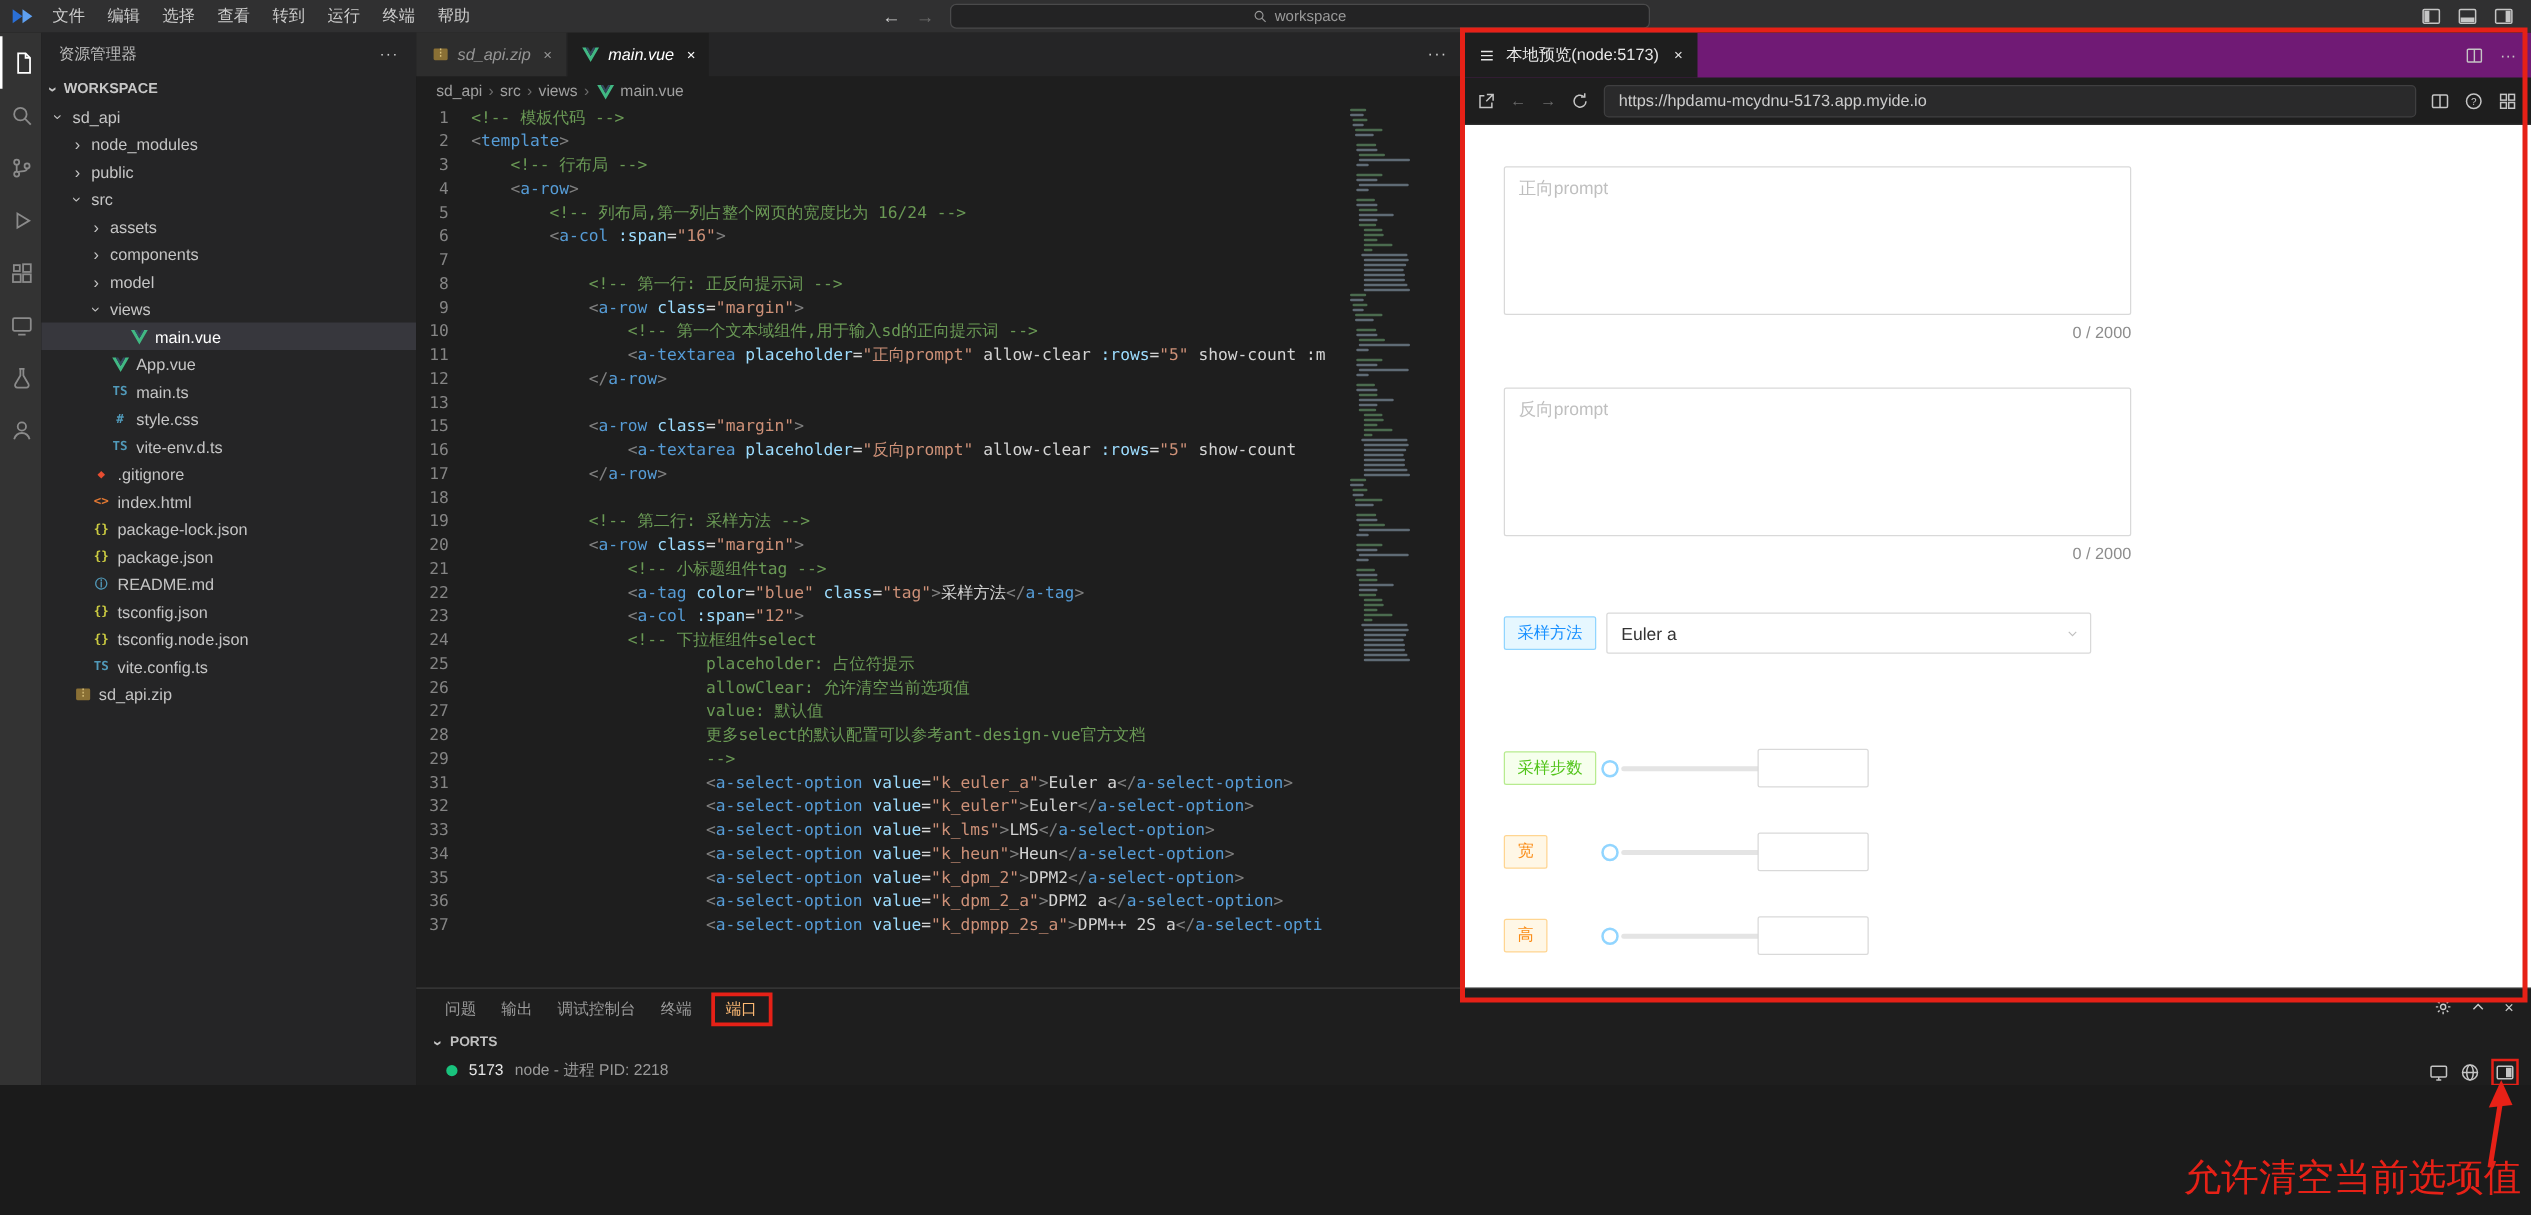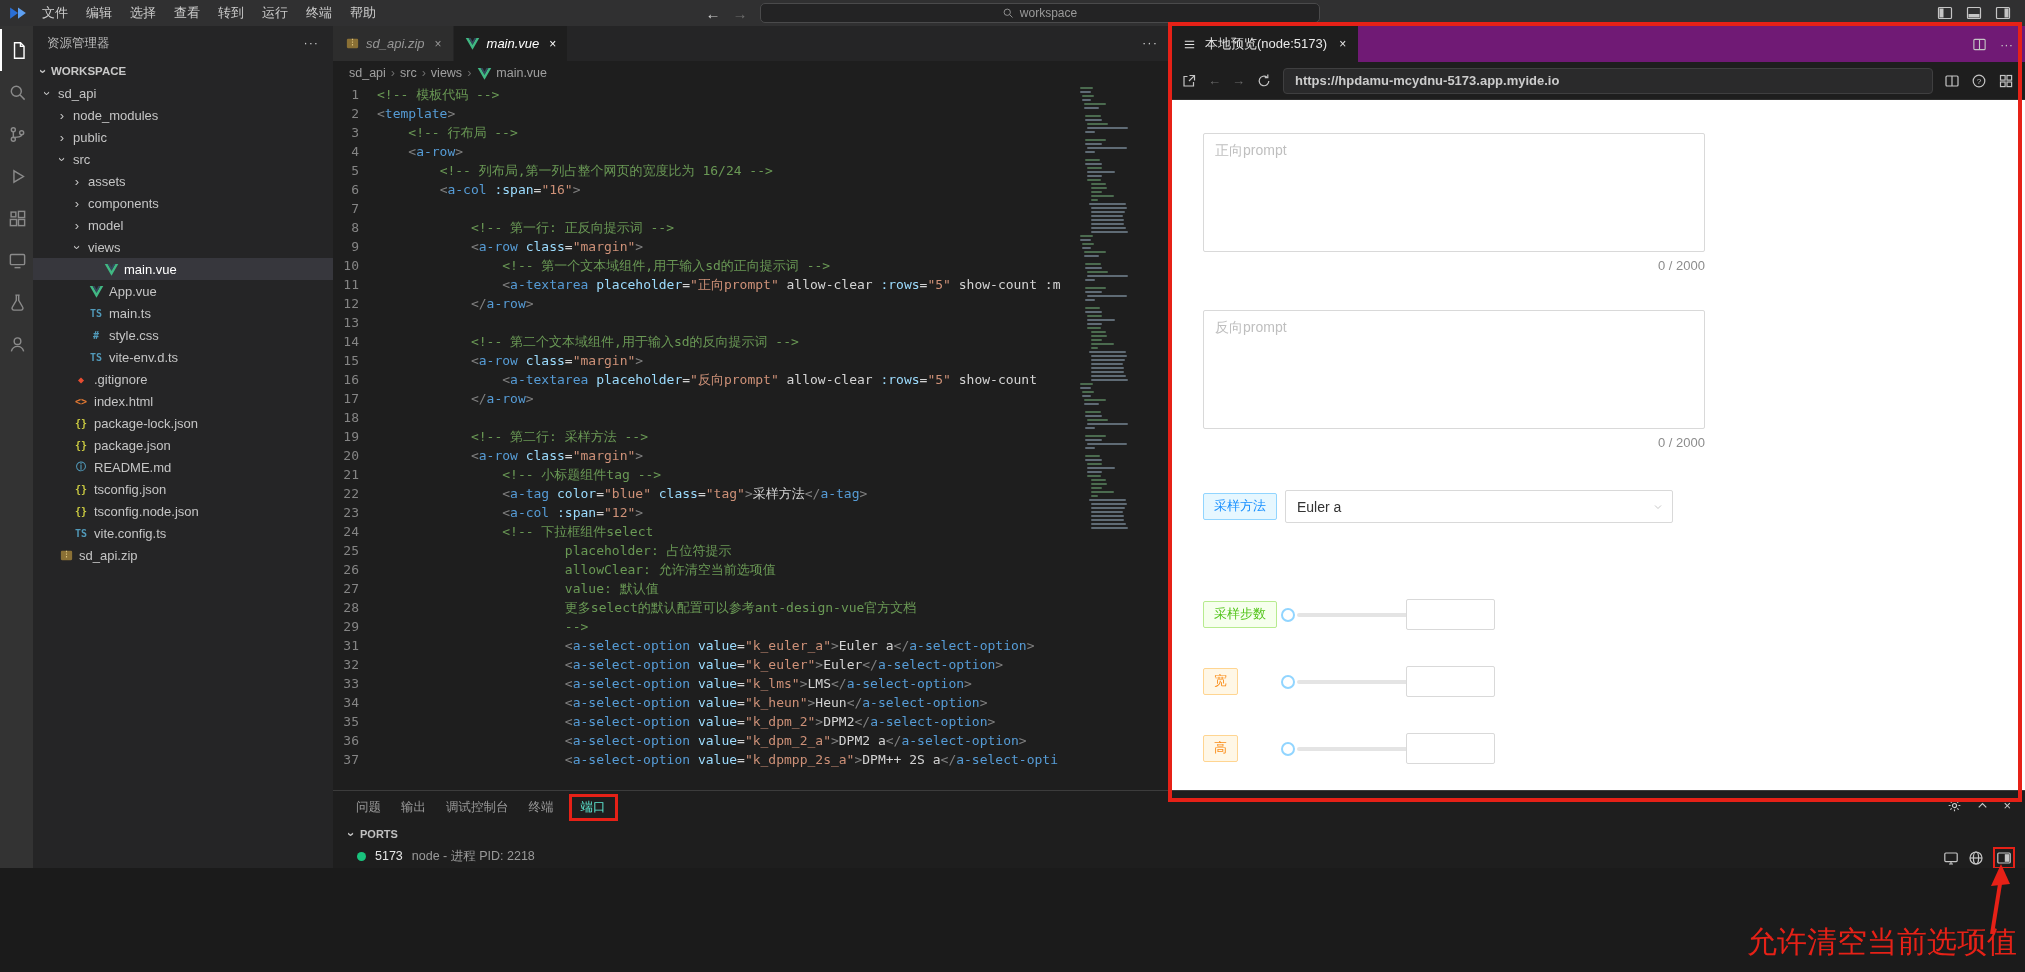--- a/index.html
+++ b/index.html
@@ -65,21 +65,21 @@
   .ct .c{color:#6a9955;} .ct .s{color:#ce9178;} .ct .t{color:#569cd6;}
   .ct .a{color:#9cdcfe;} .ct .p{color:#808080;}
   #minimap{position:absolute; top:2px; right:2px; width:88px;}
   .mm-bar{height:2px; margin-bottom:2px; border-radius:1px;}
 
   
   .panel{height:78px; border-top:1px solid #3c3c3c; position:relative; flex:none;}
   .panel-tabs{height:32px; display:flex; align-items:center; gap:10px; padding-left:18px; font-size:12.5px;}
   .ptab{color:#9a9a9a; padding:3px 5px;}
   .ptab.active{color:#e7e7e7;}
-  .ptab.red-annot{border:3px solid #e62117; padding:2px 9px; color:#5eead4;}
+  .ptab.red-annot{border:3px solid #e62117; padding:2px 9px; color:#fdba74;}
   .panel-right{position:absolute; right:14px; top:7px; display:flex; gap:13px; color:#cccccc; align-items:center;}
   .panel-right svg{width:15px; height:15px;}
   .ports-head{height:22px; display:flex; align-items:center; gap:3px; padding-left:12px;
               font-size:11px; font-weight:bold; color:#c0c0c0;}
   .port-row{height:22px; display:flex; align-items:center; gap:9px; padding-left:24px; font-size:12.5px; position:relative;}
   .port-dot{width:9px; height:9px; border-radius:50%; background:#19c37d; flex:none;}
   .port-name{color:#e6e6e6;}
   .port-detail{color:#9a9a9a;}
   .port-actions{position:absolute; right:10px; top:2px; display:flex; gap:9px; color:#c5c5c5; align-items:center;}
   .port-actions svg{width:16px; height:16px;}
@@ -92,21 +92,21 @@
   .pg-tab{height:36px; display:flex; align-items:center; gap:8px; padding:0 12px; background:#1e1e1e;
           color:#e8e8e8; font-size:13px;}
   .pg-tab svg{width:15px; height:15px;}
   .pg-tabbar-right{position:absolute; right:12px; display:flex; gap:13px; color:#c5c5c5; align-items:center;}
   .pg-tabbar-right svg{width:15px; height:15px;}
   .pg-toolbar{height:38px; display:flex; align-items:center; gap:11px; padding:0 11px; background:#1e1e1e;
               border-bottom:1px solid #303030; color:#c5c5c5; flex:none;}
   .pg-toolbar svg{width:16px; height:16px;}
   .tool-dim{color:#6a6a6a;}
   .pg-url{flex:1; height:26px; background:#2a2a2b; border:1px solid #3f3f40; border-radius:4px;
-          display:flex; align-items:center; padding:0 11px; color:#cccccc; font-size:13px;font-weight:bold;}
+          display:flex; align-items:center; padding:0 11px; color:#cccccc; font-size:13px;}
   .pg-content{flex:1; background:#ffffff; position:relative; overflow:hidden; color:#262626; font-size:14px;}
 
   .pv-textarea{position:absolute; left:33px; width:502px; height:119px; border:1px solid #d9d9d9;
                border-radius:2px; background:#fff; padding:8px 11px; color:#262626; font-size:14px;
                resize:none; font-family:inherit; outline:none;}
   .pv-textarea::placeholder{color:#bfbfbf;}
   #ta1{top:33px;} #ta2{top:210px;}
   .pv-counter{position:absolute; left:33px; width:502px; text-align:right; color:#8c8c8c; font-size:13px;}
   #cnt1{top:158px;} #cnt2{top:335px;}
 
@@ -479,24 +479,20 @@
               <span class="ln">11</span>
               <span class="ct">                <span class="p">&lt;</span><span class="t">a-textarea</span> <span class="a">placeholder</span>=<span class="s">"正向prompt"</span> allow-clear <span class="a">:rows</span>=<span class="s">"5"</span> show-count :m</span>
             </div>
             <div class="cl">
               <span class="ln">12</span>
               <span class="ct">            <span class="p">&lt;/</span><span class="t">a-row</span><span class="p">&gt;</span></span>
             </div>
             <div class="cl">
               <span class="ln">13</span>
               <span class="ct"></span>
-            </div>
-            <div class="cl">
-              <span class="ln">14</span>
-              <span class="ct">            <span class="c">&lt;!-- 第二个文本域组件,用于输入sd的反向提示词 --&gt;</span></span>
             </div>
             <div class="cl">
               <span class="ln">15</span>
               <span class="ct">            <span class="p">&lt;</span><span class="t">a-row</span> <span class="a">class</span>=<span class="s">"margin"</span><span class="p">&gt;</span></span>
             </div>
             <div class="cl">
               <span class="ln">16</span>
               <span class="ct">                <span class="p">&lt;</span><span class="t">a-textarea</span> <span class="a">placeholder</span>=<span class="s">"反向prompt"</span> allow-clear <span class="a">:rows</span>=<span class="s">"5"</span> show-count</span>
             </div>
             <div class="cl">

